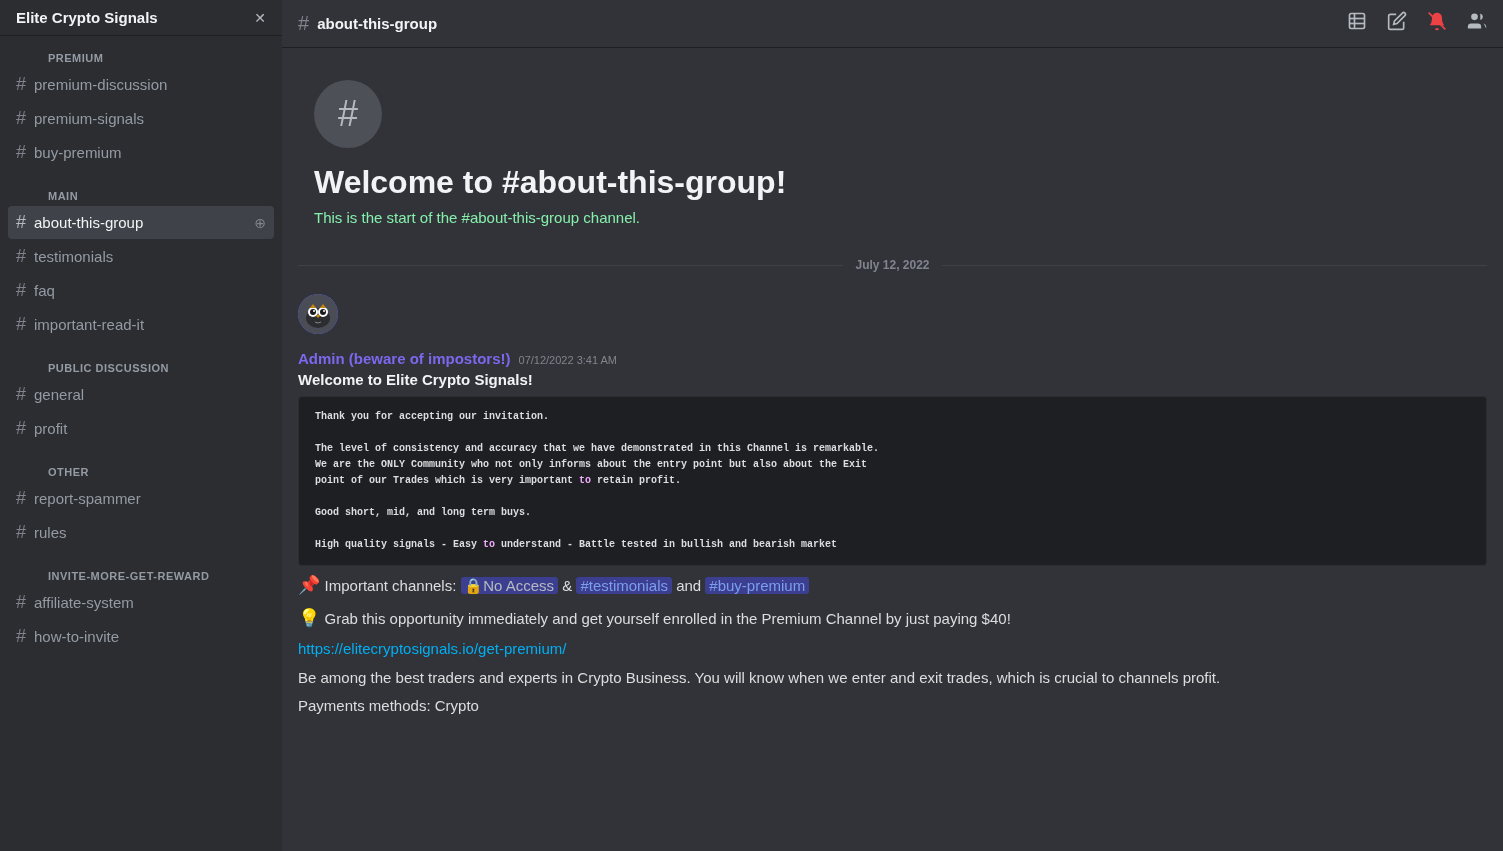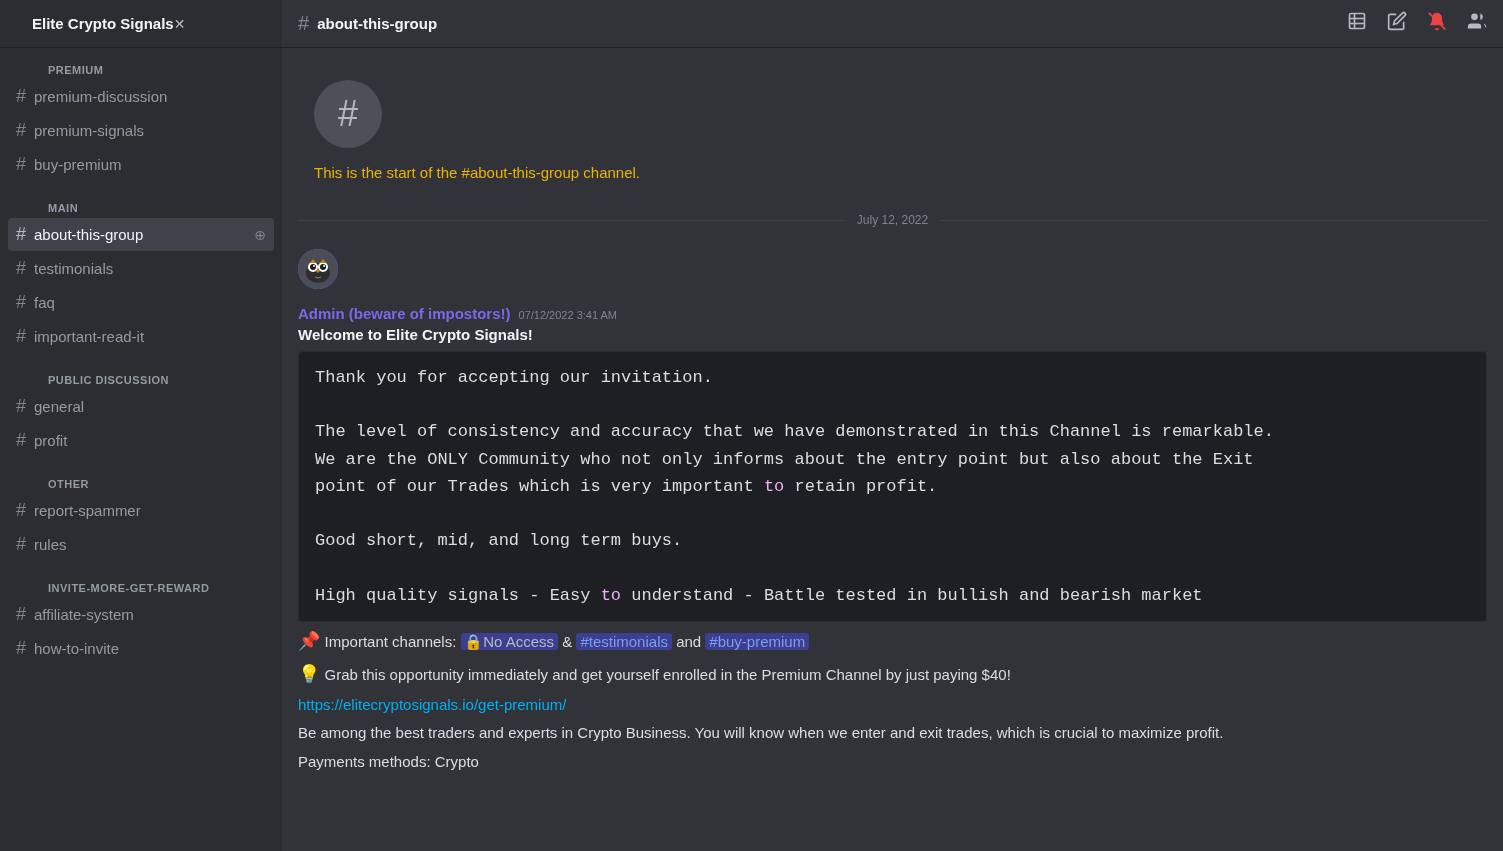--- a/index.html
+++ b/index.html
@@ -19,23 +19,23 @@
       background: #2b2d31;
       display: flex;
       flex-direction: column;
       flex-shrink: 0;
       overflow-y: auto;
     }
 
     .server-header {
       display: flex;
       align-items: center;
-      justify-content: flex-start;
-      padding: 0 32px;
-      height: 48px;
+      justify-content: space-between;
+      padding: 0 16px;
+      height: 36px;
       background: #2b2d31;
       border-bottom: 1px solid #1e1f22;
       cursor: pointer;
       flex-shrink: 0;
     }
 
     .server-name {
       font-weight: 600;
       font-size: 15px;
       color: #f2f3f5;
@@ -178,39 +178,39 @@
     }
 
     .channel-welcome-title {
       font-size: 32px;
       font-weight: 700;
       color: #f2f3f5;
     }
 
     .channel-welcome-sub {
       font-size: 15px;
-      color: #eab308;
+      color: #86efac;
     }
 
     .date-divider {
       display: flex;
       align-items: center;
       margin: 16px 0;
       gap: 12px;
     }
 
     .date-divider-line {
       flex: 1;
       height: 1px;
       background: #3f4147;
     }
 
     .date-divider-text {
       font-size: 12px;
-      font-weight: 400;
+      font-weight: 700;
       color: #80848e;
       white-space: nowrap;
     }
 
     
     .message-group {
       display: flex;
       gap: 16px;
       padding: 4px 0;
       margin-bottom: 8px;
@@ -260,25 +260,26 @@
       margin-bottom: 8px;
     }
 
     
     .code-block {
       background: #1e1f22;
       border: 1px solid #2b2d31;
       border-radius: 4px;
       padding: 12px 16px;
       font-family: 'Courier New', Consolas, monospace;
-      font-size: 17px;
+      font-size: 10px;
       color: #dcddde;
       line-height: 1.6;
       margin: 4px 0;
       white-space: pre-wrap;
+      font-weight: bold;
     }
 
     .code-block .highlight-green {
       color: #f0abfc;
     }
 
     
     .message-text {
       font-size: 15px;
       color: #dcddde;
@@ -447,20 +448,21 @@
       </span>
     </div>
   </div>
 
   <div class="messages-area">
 
     <div class="channel-header">
       <div class="channel-icon-circle">
         <span>#</span>
       </div>
+      <div class="channel-welcome-title">Welcome to #about-this-group!</div>
       <div class="channel-welcome-sub">This is the start of the #about-this-group channel.</div>
     </div>
 
     <div class="date-divider">
       <div class="date-divider-line"></div>
       <span class="date-divider-text">July 12, 2022</span>
       <div class="date-divider-line"></div>
     </div>
 
     <div class="message-group">
@@ -513,21 +515,21 @@
         <div class="message-text">
           <span class="emoji">💡</span>
           <span> Grab this opportunity immediately and get yourself enrolled in the Premium Channel by just paying $40!</span>
         </div>
 
         <div class="message-text">
           <a class="link" href="#">https://elitecryptosignals.io/get-premium/</a>
         </div>
 
         <div class="message-text">
-          <span>Be among the best traders and experts in Crypto Business. You will know when we enter and exit trades, which is crucial to maximize profit.</span>
+          <span>Be among the best traders and experts in Crypto Business. You will know when we enter and exit trades, which is crucial to channels profit.</span>
         </div>
 
         <div class="message-text">
           <span>Payments methods: Crypto</span>
         </div>
       </div>
     </div>
   </div>
 </div>
 

